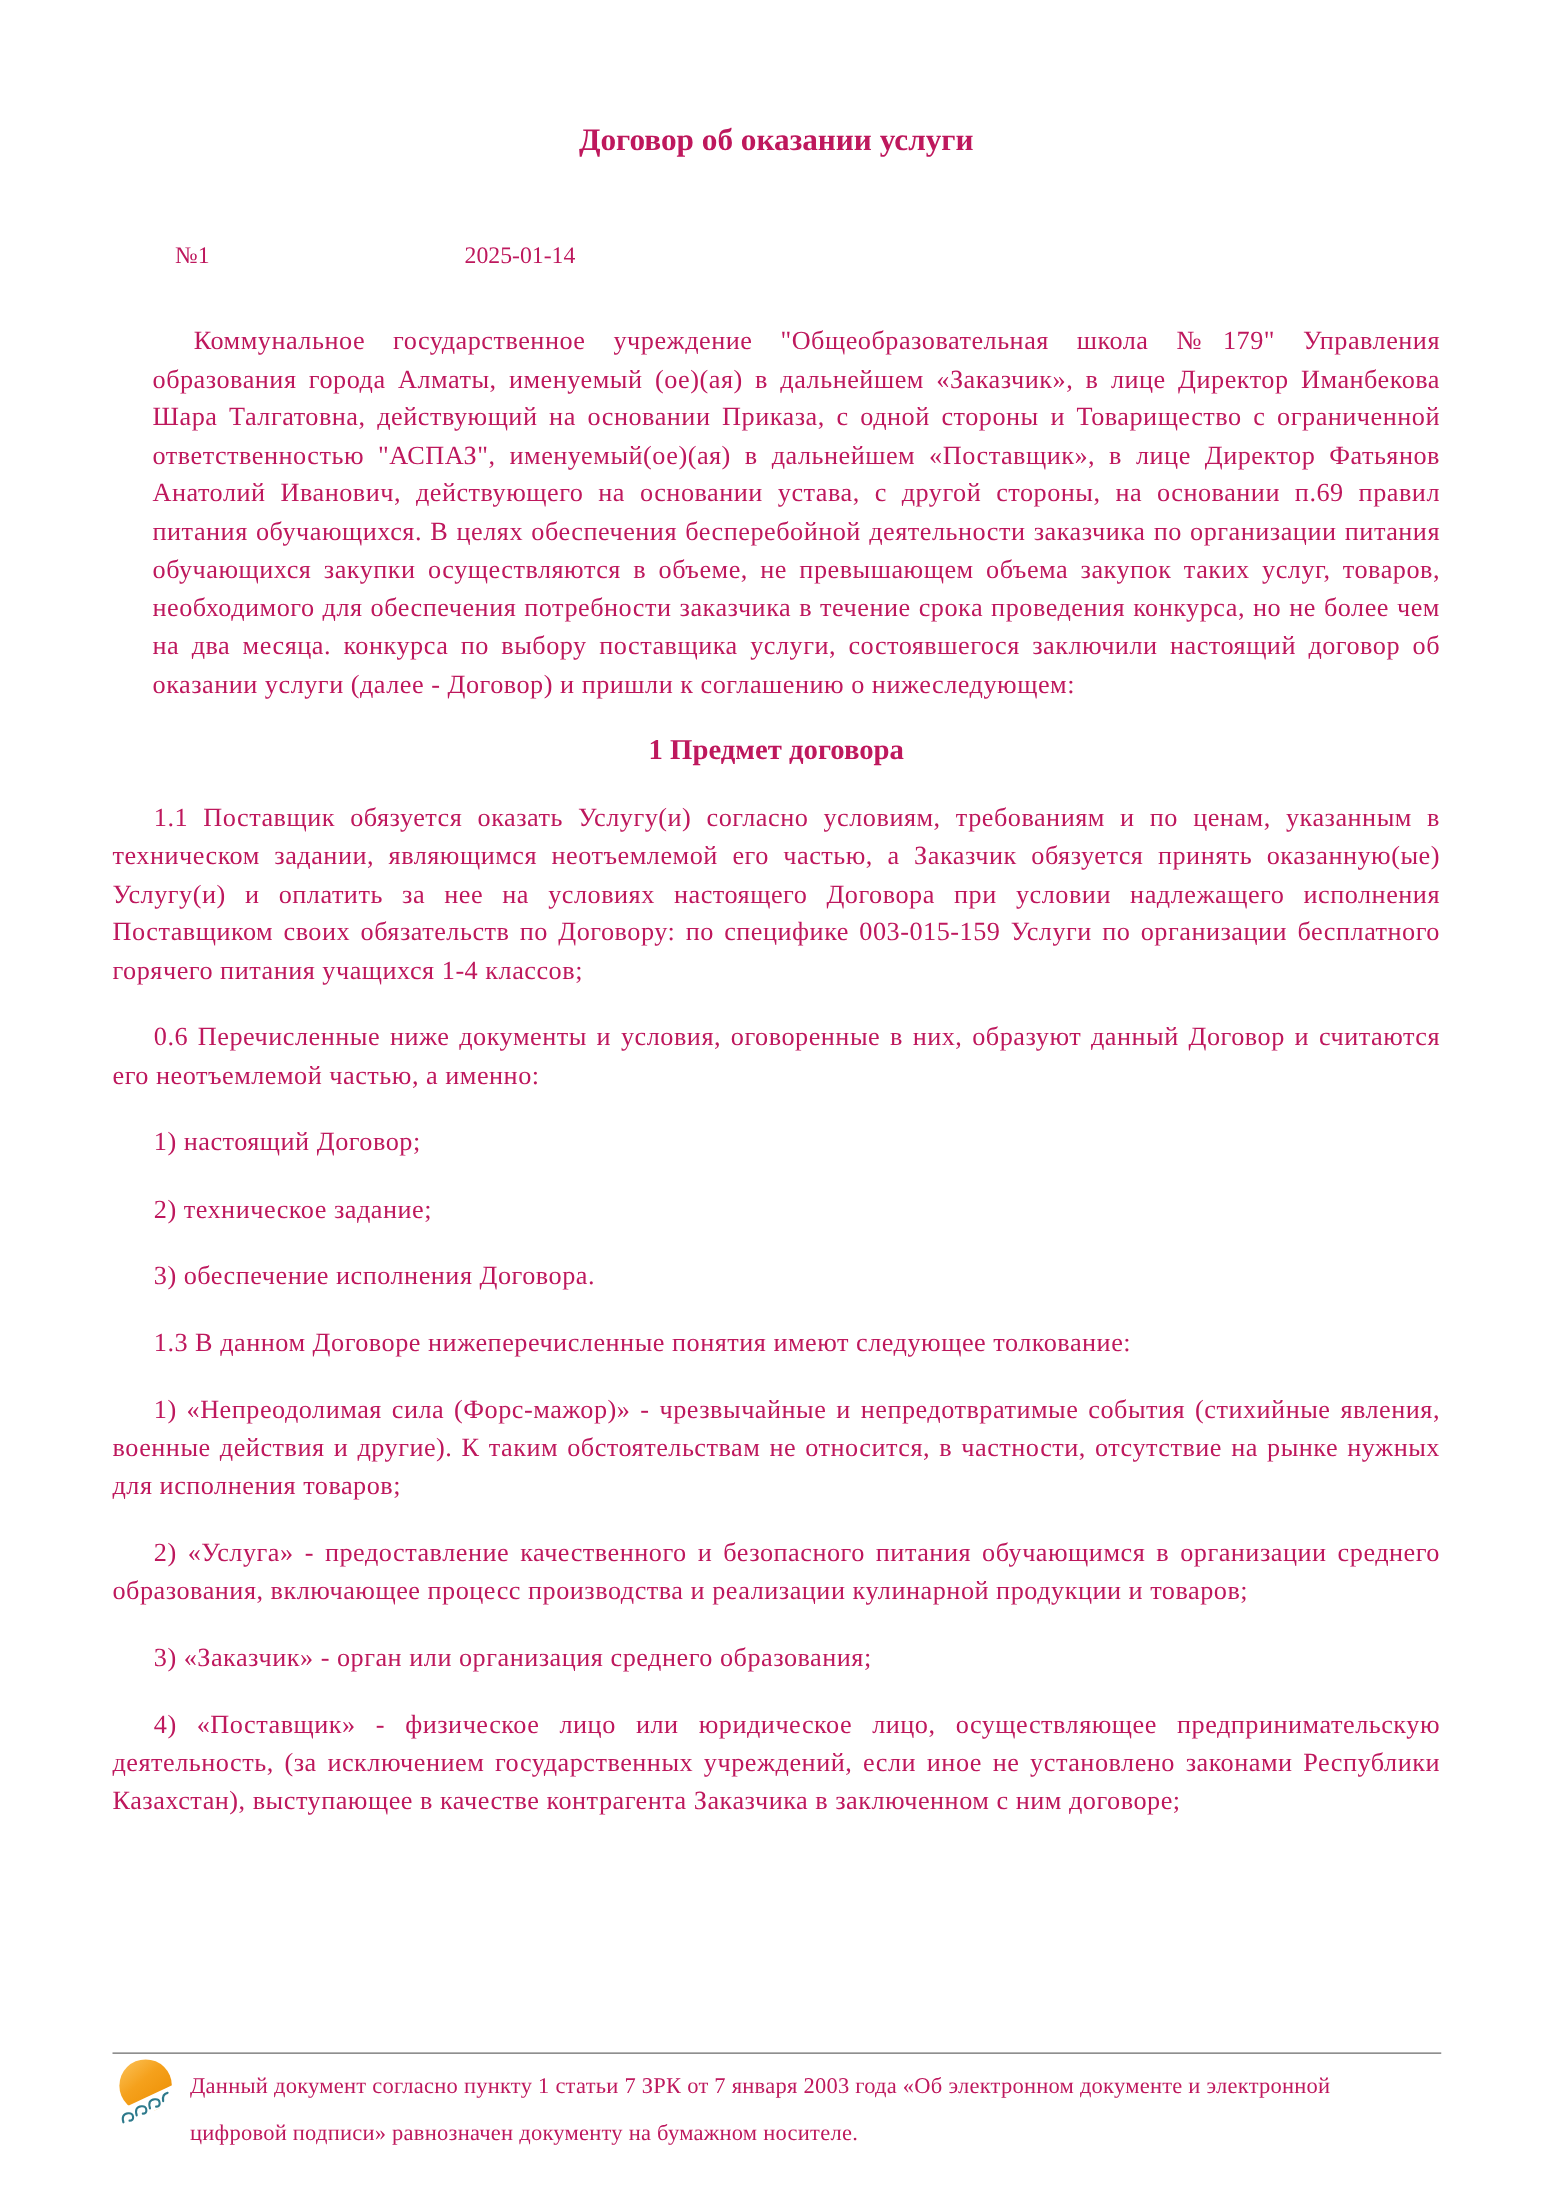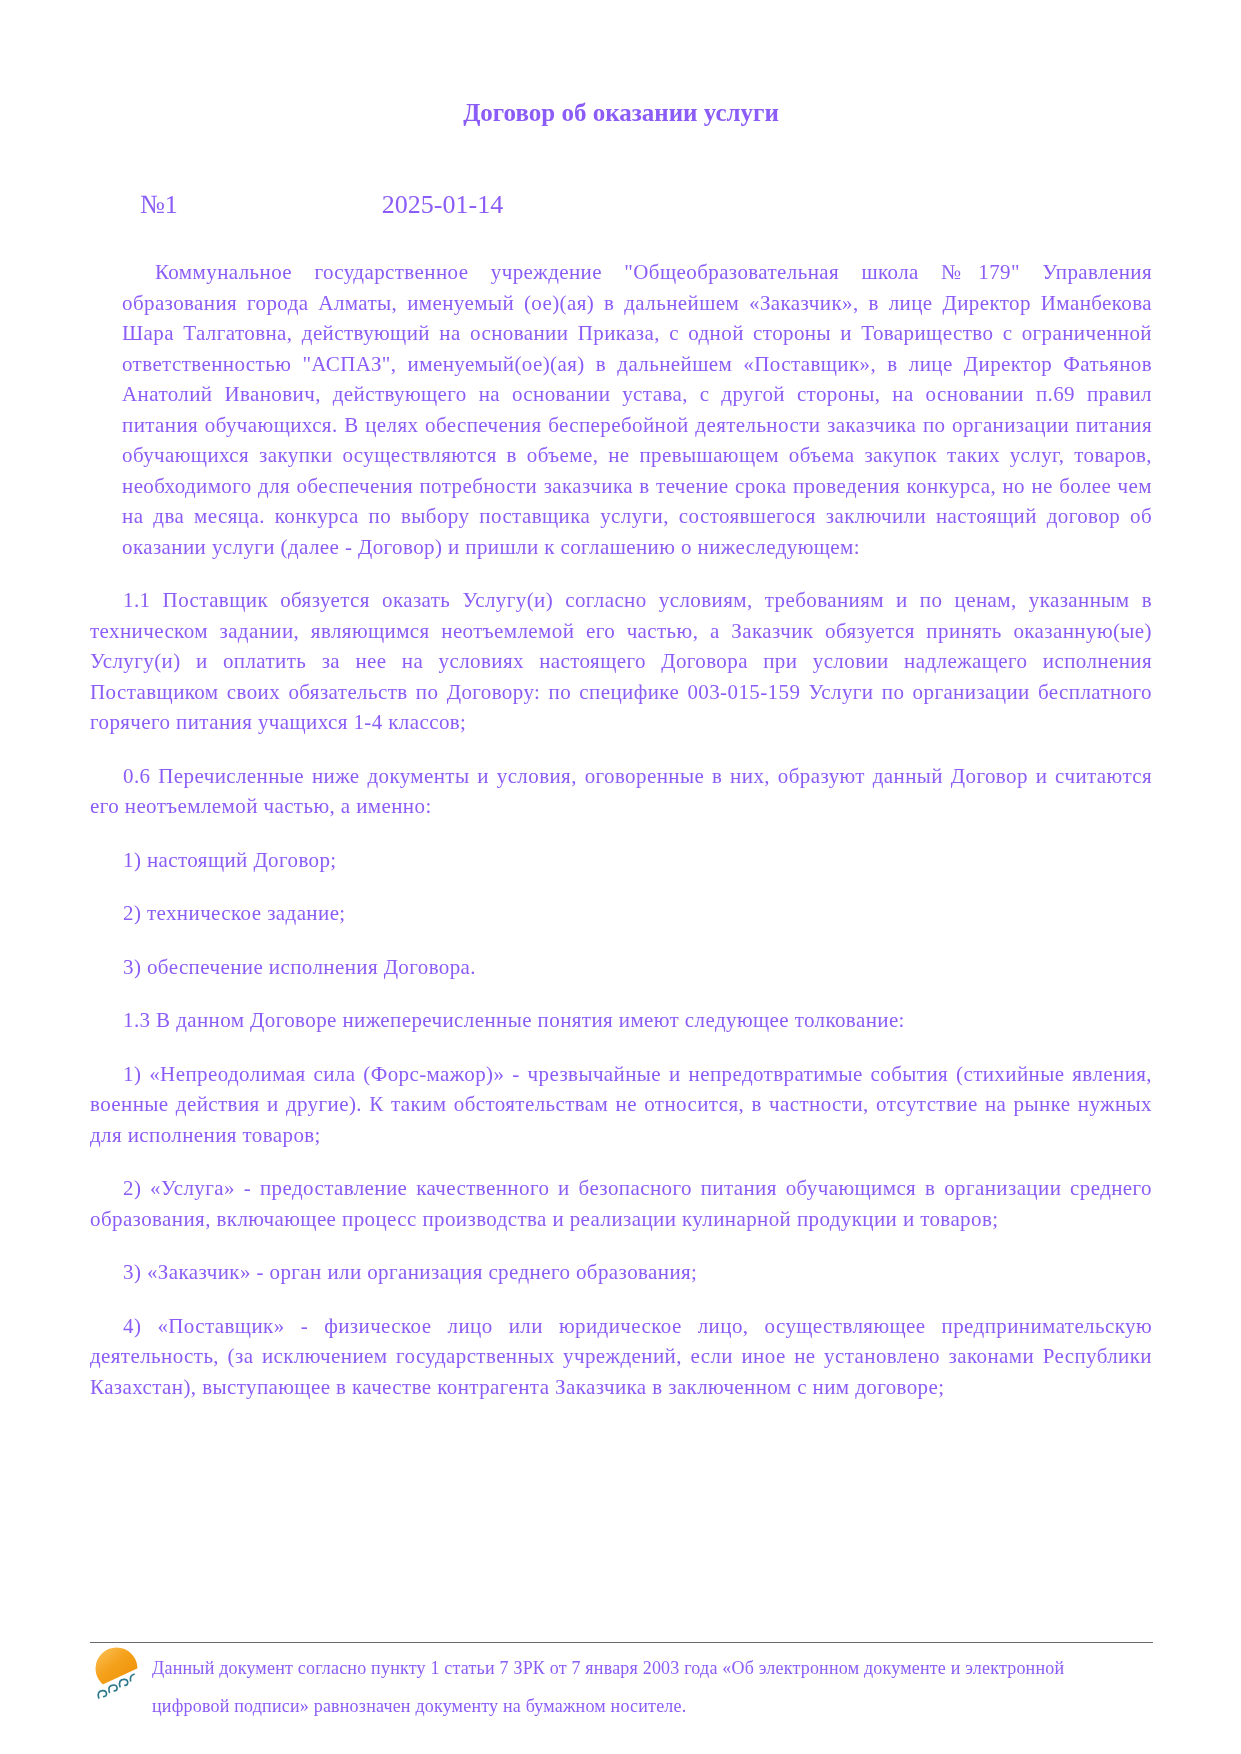--- a/index.html
+++ b/index.html
@@ -5,40 +5,40 @@
   html, body {
     margin: 0;
     padding: 0;
     background: #ffffff;
   }
   .page {
     position: relative;
     width: 1241px;
     height: 1754px;
     background: #ffffff;
-    color: #8b5cf6;
+    color: #be185d;
     font-family: "Liberation Serif", "DejaVu Serif", serif;
     overflow: hidden;
   }
   .content {
     position: absolute;
     left: 90px;
     top: 0;
     width: 1062px;
   }
   .doc-title {
     margin: 97px 0 0 0;
     font-size: 25px;
     line-height: 31px;
     font-weight: bold;
     text-align: center;
   }
   .doc-meta {
     margin-top: 64px;
-    font-size: 26px;
+    font-size: 19px;
     line-height: 26px;
     white-space: nowrap;
   }
   .doc-meta .num { margin-left: 50px; }
   .doc-meta .date { margin-left: 204px; }
   p.para {
     margin: 23px 0 0 0;
     font-size: 21px;
     line-height: 30.5px;
     letter-spacing: 0.4px;
@@ -85,20 +85,21 @@
 
 <div class="page">
   <div class="content">
 
     <h1 class="doc-title">Договор об оказании услуги</h1>
 
     <div class="doc-meta"><span class="num">№1</span><span class="date">2025-01-14</span></div>
 
     <p class="para first">Коммунальное государственное учреждение "Общеобразовательная школа №179" Управления образования города Алматы, именуемый (ое)(ая) в дальнейшем «Заказчик», в лице Директор Иманбекова Шара Талгатовна, действующий на основании Приказа, с одной стороны и Товарищество с ограниченной ответственностью "АСПАЗ", именуемый(ое)(ая) в дальнейшем «Поставщик», в лице Директор Фатьянов Анатолий Иванович, действующего на основании устава, с другой стороны, на основании п.69 правил питания обучающихся. В целях обеспечения бесперебойной деятельности заказчика по организации питания обучающихся закупки осуществляются в объеме, не превышающем объема закупок таких услуг, товаров, необходимого для обеспечения потребности заказчика в течение срока проведения конкурса, но не более чем на два месяца. конкурса по выбору поставщика услуги, состоявшегося заключили настоящий договор об оказании услуги (далее - Договор) и пришли к соглашению о нижеследующем:</p>
 
+    <h2 class="section-heading">1 Предмет договора</h2>
 
     <p class="para"><span>1.1 Поставщик обязуется оказать Услугу(и) согласно условиям, требованиям и по ценам, указанным в техническом задании, являющимся неотъемлемой его частью, а Заказчик обязуется принять оказанную(ые) Услугу(и) и оплатить за нее на условиях настоящего Договора при условии надлежащего исполнения Поставщиком своих обязательств по Договору: по специфике </span><span class="spec-code">003-015-159</span><span> Услуги по организации бесплатного горячего питания учащихся 1-4 классов;</span></p>
 
     <p class="para">0.6 Перечисленные ниже документы и условия, оговоренные в них, образуют данный Договор и считаются его неотъемлемой частью, а именно:</p>
 
     <p class="para">1) настоящий Договор;</p>
     <p class="para">2) техническое задание;</p>
     <p class="para">3) обеспечение исполнения Договора.</p>
 
     <p class="para">1.3 В данном Договоре нижеперечисленные понятия имеют следующее толкование:</p>

